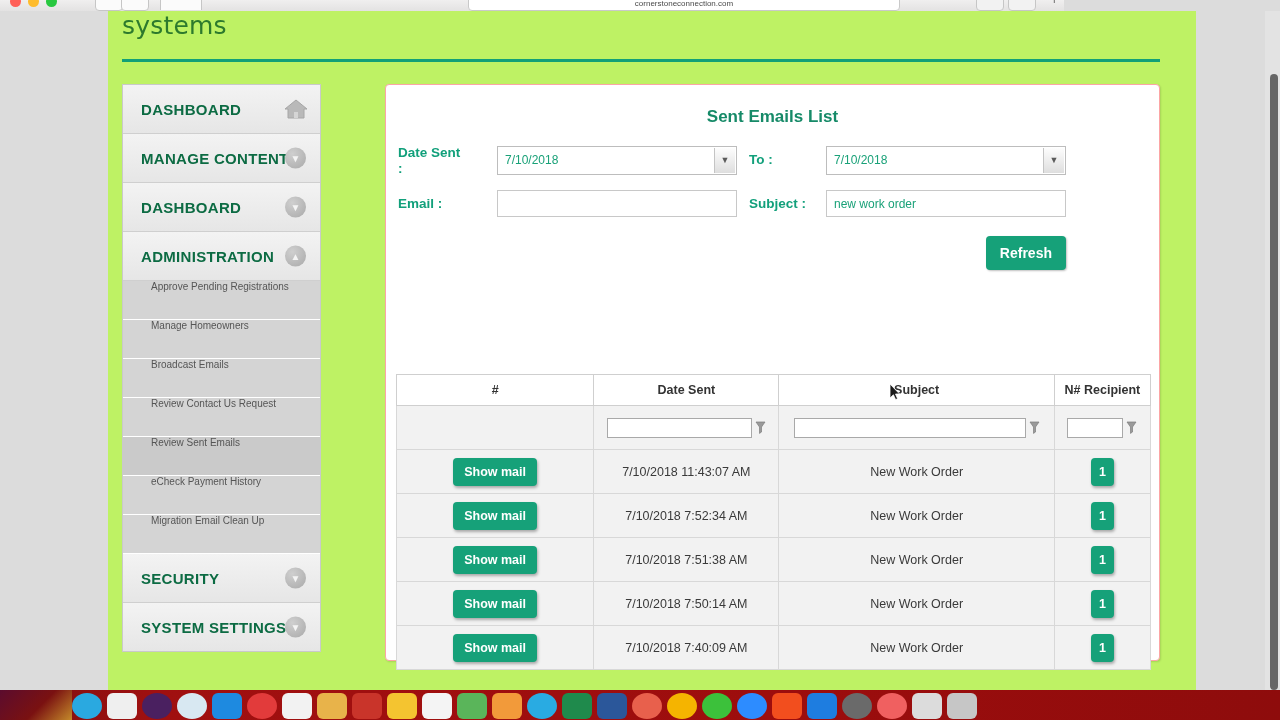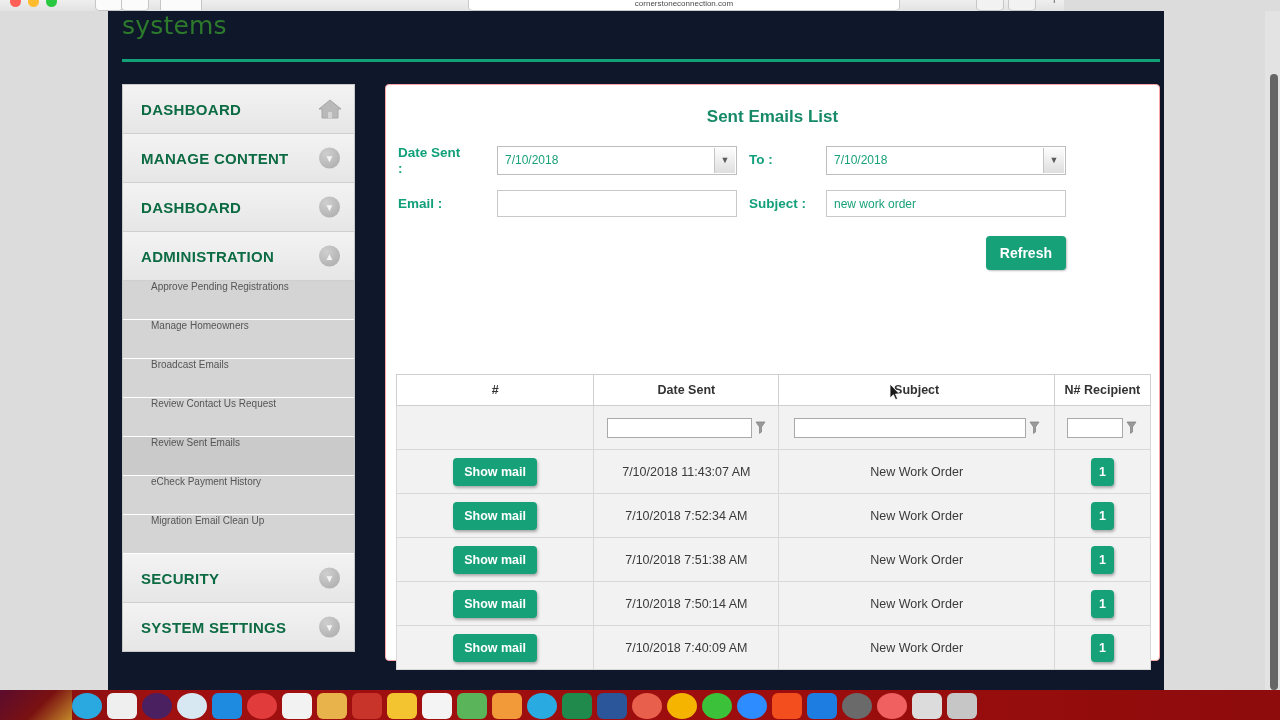--- a/index.html
+++ b/index.html
@@ -38,34 +38,35 @@
   #win-btn-2{position:absolute;right:28px;top:-9px;width:26px;height:18px;background:#f2f2f2;border:1px solid #c6c6c6;border-radius:4px;}
   #new-tab-plus{position:absolute;right:6px;top:-6px;font-size:13px;color:#6a6a6a;line-height:12px;}
 
   
   #page-viewport{
     position:absolute;left:0;top:11px;width:1280px;height:679px;
     background:#dcdcdc;overflow:hidden;
   }
   #page-white{
     position:absolute;left:108px;top:0;width:1056px;height:679px;
-    background:#0f172a;
+    background:#bef264;
+    padding-left:32px;
   }
   #brand{
     position:absolute;left:14px;top:0px;
     font-family:"DejaVu Sans", sans-serif;
     font-size:25px;color:#2d7a2d;letter-spacing:0.2px;
   }
   #brand-rule{
     position:absolute;left:14px;top:48px;width:1038px;height:3px;background:#12a077;
   }
 
   
   #sidebar{
-    position:absolute;left:14px;top:73px;width:233px;
+    position:absolute;left:14px;top:73px;width:199px;
     border:1px solid #c9c9c9;background:#ededed;
     box-sizing:border-box;
   }
   .nav-top{
     position:relative;height:48px;
     background:linear-gradient(#f3f3f3,#e6e6e6);
     border-bottom:1px solid #cfcfcf;
     display:flex;align-items:center;
   }
   .nav-top:last-child{border-bottom:none;}

